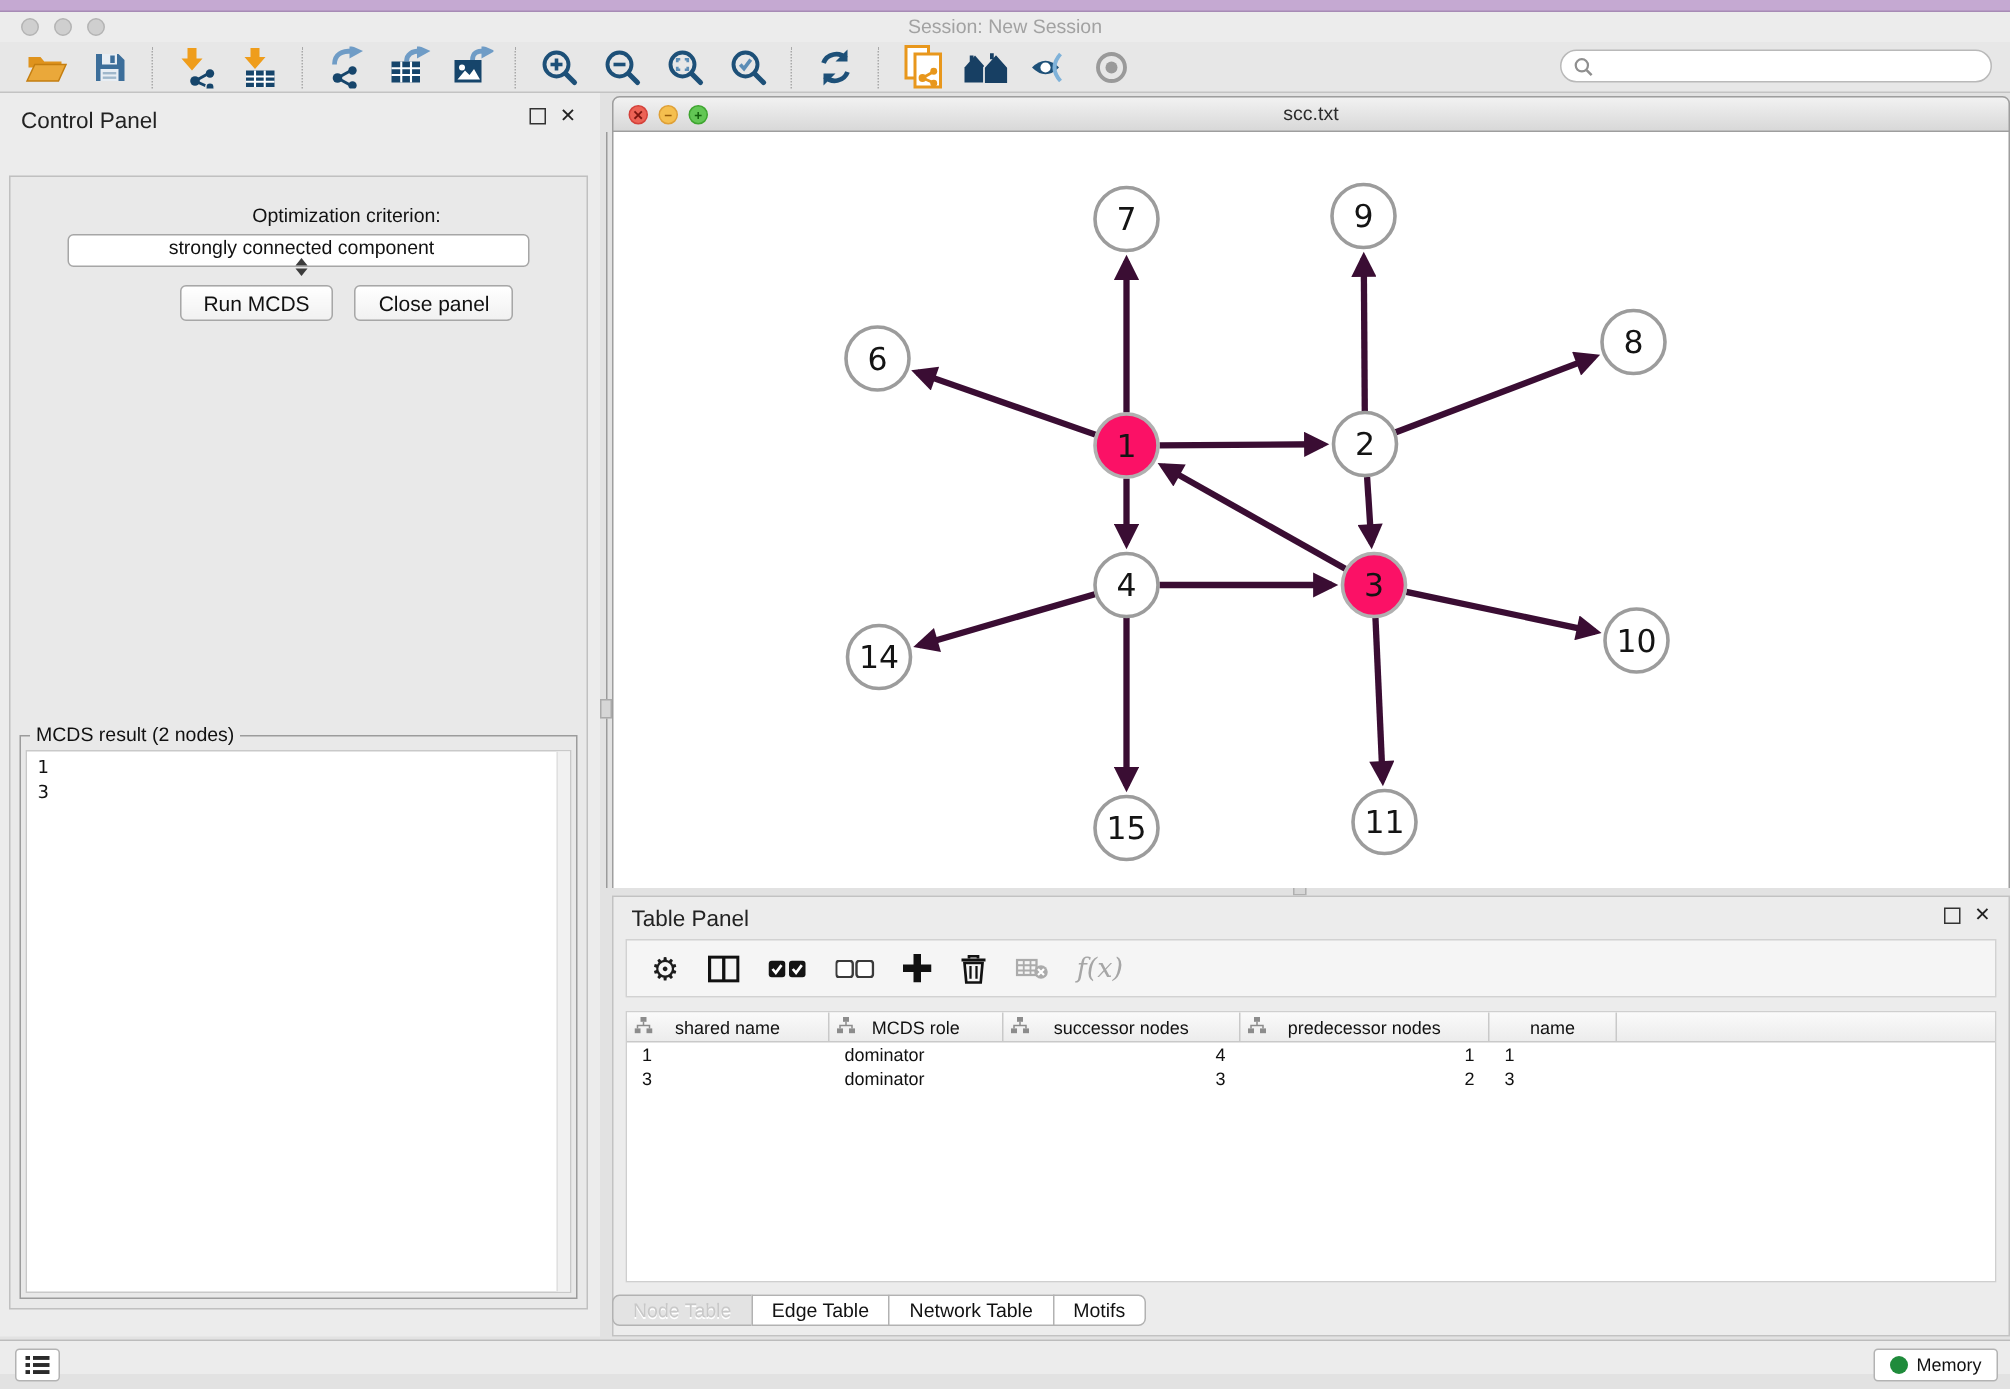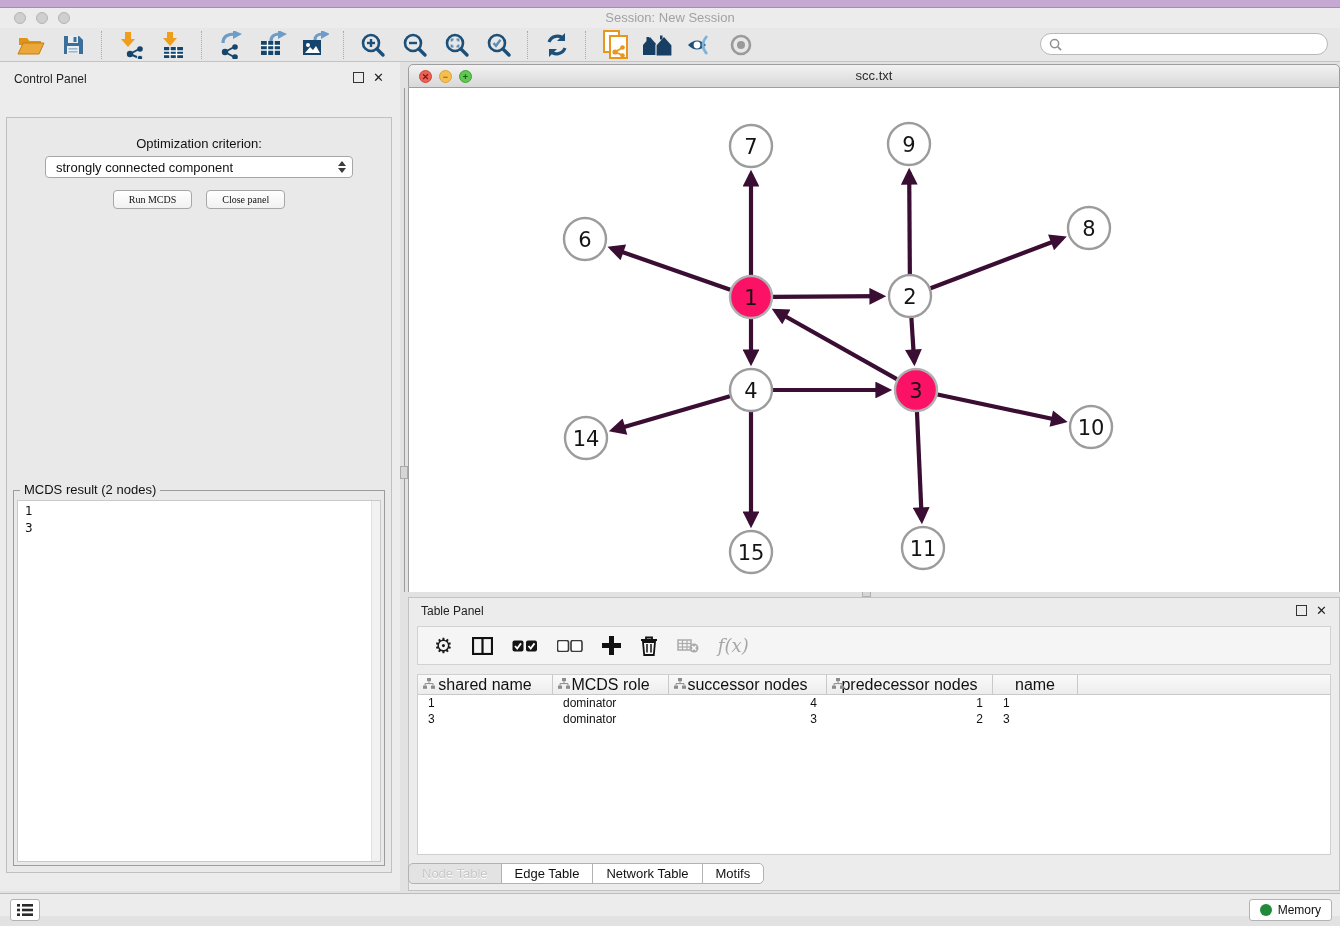--- a/index.html
+++ b/index.html
@@ -19,44 +19,44 @@
   .toolbar{left:0;top:28px;width:1340px;height:34px;background:#e7e7e7;
            border-bottom:1px solid #c3c3c3;display:flex;align-items:center;padding-left:10px;box-sizing:border-box;}
   .tb-icon{width:32px;height:30px;display:flex;align-items:center;justify-content:center;flex:0 0 auto;margin:0 5px;}
   .tb-sep{width:1px;height:28px;border-left:1px dotted #a9a9a9;margin:0 7px;flex:0 0 auto;}
   .searchbox{position:absolute;right:12px;top:33px;width:288px;height:22px;background:#fff;
              border:1px solid #b9b9b9;border-radius:12px;display:flex;align-items:center;padding-left:8px;box-sizing:border-box;}
   .searchbox input{border:none;outline:none;flex:1;font-size:12px;background:transparent;margin-left:5px;}
 
   
   .control-panel{left:0;top:62px;width:400px;height:829px;background:#ececec;}
-  .panel-title{font-size:12px;color:#222;}
+  .panel-title{font-size:15px;color:#222;}
   .panel-icons{position:absolute;top:10px;display:flex;gap:9px;align-items:center;}
   .float-ico{width:9px;height:9px;border:1.4px solid #333;display:inline-block;}
   .close-ico{font-size:13px;font-weight:bold;color:#222;line-height:9px;font-family:"DejaVu Sans",sans-serif;}
   .tabs-row{position:absolute;left:0;width:100%;display:flex;justify-content:center;}
   .tab{background:#fff;border:1px solid #b2b2b2;margin-left:-1px;padding:2px 13px;
        font-size:13px;color:#111;cursor:default;}
   .tab.first{border-radius:5px 0 0 5px;}
   .tab.last{border-radius:0 5px 5px 0;}
   .tab.active{background:#e3e3e3;color:#c8c8c8;text-shadow:0 1px 0 #fff;}
   .cp-inner{position:absolute;left:6px;top:55px;width:386px;height:756px;
-            background:#e9e9e9;border:1px solid #c0c0c0;box-sizing:border-box;}
+            background:#e9e9e9;border:1px solid #c0c0c0;box-sizing:border-box;padding-left:32px;}
   .opt-label{position:absolute;top:18px;width:100%;text-align:center;font-size:13px;color:#111;}
   .selectbox{position:absolute;left:38px;top:38px;width:308px;height:22px;background:#fff;
              border:1px solid #a6a6a6;border-radius:4px;display:flex;align-items:center;
-             padding:0 6px 0 10px;box-sizing:border-box;font-size:13px;color:#111;}
+             padding:0 6px 0 10px;box-sizing:border-box;font-size:13px;color:#111;flex-direction:column;}
   .selectbox .grow{flex:1;}
   .stepper{display:flex;flex-direction:column;gap:2px;align-items:center;}
   .stepper i{width:0;height:0;border-left:4px solid transparent;border-right:4px solid transparent;display:block;}
   .stepper .up{border-bottom:5px solid #3c3c3c;}
   .stepper .down{border-top:5px solid #3c3c3c;}
   .btn-row{position:absolute;top:72px;width:100%;display:flex;justify-content:center;gap:14px;}
   .btn{background:linear-gradient(#ffffff,#f1f1f1);border:1px solid #a7a7a7;border-radius:4px;
-       font-size:10px;color:#111;padding:3px 15px;cursor:default;font-family:Liberation Serif, serif;}
+       font-size:14px;color:#111;padding:3px 15px;cursor:default;}
   .result-group{position:absolute;left:6px;top:372px;width:372px;height:376px;
                 border:1px solid #9c9c9c;box-sizing:border-box;}
   .result-legend{position:absolute;top:-9px;left:6px;background:#e9e9e9;padding:0 4px;font-size:13px;color:#111;}
   .result-box{position:absolute;left:3px;top:9px;right:3px;bottom:3px;background:#fff;border:1px solid #c9c9c9;}
   .result-box pre{margin:0;padding:2px 7px;font-family:"DejaVu Sans",sans-serif;font-size:12px;line-height:17px;color:#111;}
   .result-scroll{position:absolute;right:0;top:0;width:8px;height:100%;background:#f1f1f1;border-left:1px solid #e0e0e0;}
 
   
   .v-split-line{left:404px;top:88px;width:1px;height:504px;background:#9b9b9b;}
   .v-grip{left:400px;top:466px;width:8px;height:13px;background:#d6d6d6;border:1px solid #aaa;box-sizing:border-box;}
@@ -79,21 +79,21 @@
   .table-panel{left:408px;top:597px;width:932px;height:294px;background:#ececec;
                border:1px solid #c2c2c2;box-sizing:border-box;}
   .tp-toolbar{position:absolute;left:8px;top:28px;width:914px;height:39px;background:#f5f5f5;
               border:1px solid #d2d2d2;box-sizing:border-box;display:flex;align-items:center;gap:19px;padding-left:16px;}
   .tp-ico{display:flex;align-items:center;justify-content:center;}
   .gear-glyph{font-family:"DejaVu Sans",sans-serif;font-size:21px;color:#1c1c1c;line-height:20px;}
   .fx-glyph{font-family:"DejaVu Serif",serif;font-style:italic;font-size:18px;color:#a6a6a6;}
   .tp-table{position:absolute;left:8px;top:76px;width:914px;height:181px;background:#fff;
             border:1px solid #cfcfcf;box-sizing:border-box;}
   .thead{display:flex;height:19px;background:linear-gradient(#fafafa,#ececec);border-bottom:1px solid #c9c9c9;}
-  .th{position:relative;border-right:1px solid #c9c9c9;font-size:16px;color:#111;
+  .th{position:relative;border-right:1px solid #c9c9c9;font-size:12px;color:#111;
       display:flex;align-items:center;justify-content:center;box-sizing:border-box;}
   .th .tree{position:absolute;left:5px;top:3px;}
   .trow{display:flex;height:16px;font-size:12px;color:#111;}
   .td{box-sizing:border-box;padding:1px 0 0 0;}
   .td.l{text-align:left;padding-left:10px;}
   .td.r{text-align:right;padding-right:10px;}
   .w0{width:135px}.w1{width:116px}.w2{width:158px}.w3{width:166px}.w4{width:85px}
   .tp-tabs{position:absolute;left:0;top:265px;width:100%;display:flex;}
 
   

